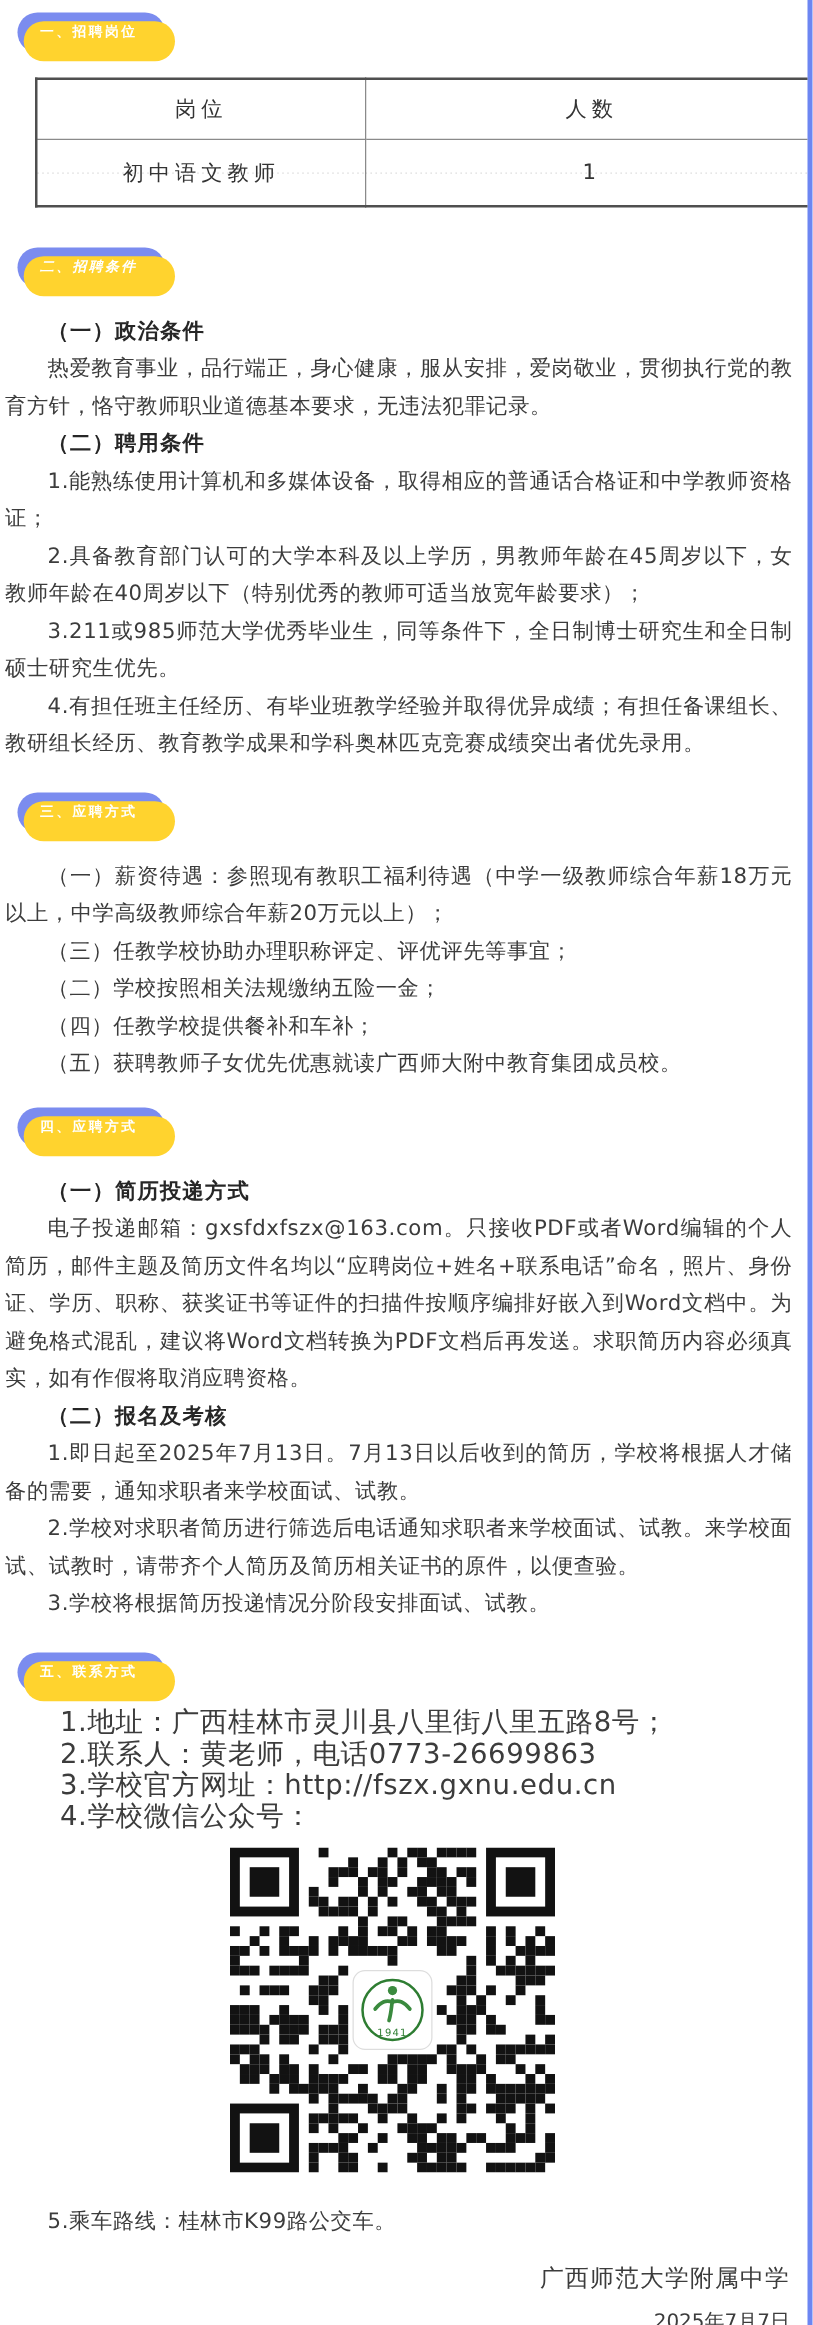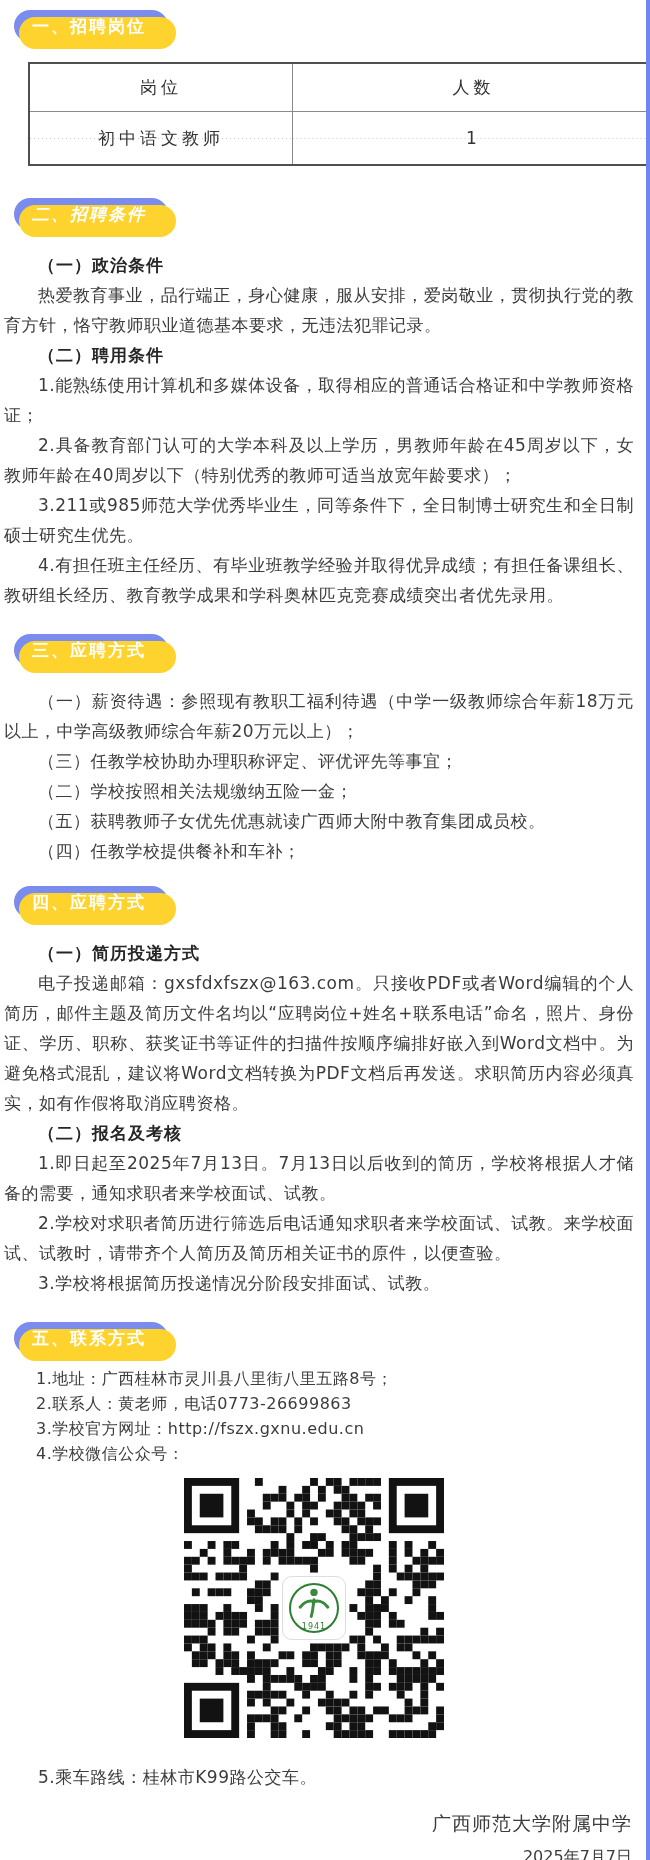--- a/index.html
+++ b/index.html
@@ -14,21 +14,21 @@
   }
   .page{padding:10px 12px 0 4px;}
 
   
   .badge{
     position:relative;
     display:inline-block;
     background:#7b8cef;
     color:#ffffff;
     font-weight:bold;
-    font-size:17px;
+    font-size:11px;
     line-height:18px;
     letter-spacing:2px;
     padding:7px 22px 7px 18px;
     border-radius:18px;
     margin:30px 0 20px 10px;
     z-index:1;
   }
   .badge::after{
     content:"";
     position:absolute;
@@ -83,21 +83,21 @@
   .para{
     margin:0;
     font-size:17px;
     line-height:30px;
     text-align:justify;
     text-indent:2em;
     letter-spacing:0.5px;
   }
   .contact-line{
     margin:0;
-    font-size:16px;
+    font-size:22px;
     line-height:25px;
     text-indent:2em;
     letter-spacing:0.5px;
   }
   .bus-line{margin-top:24px;font-size:17px;line-height:30px;}
 
   
   .qr-wrap{
     position:relative;
     width:260px;height:260px;
@@ -164,22 +164,22 @@
   <p class="para">1.能熟练使用计算机和多媒体设备，取得相应的普通话合格证和中学教师资格证；</p>
   <p class="para">2.具备教育部门认可的大学本科及以上学历，男教师年龄在45周岁以下，女教师年龄在40周岁以下（特别优秀的教师可适当放宽年龄要求）；</p>
   <p class="para">3.211或985师范大学优秀毕业生，同等条件下，全日制博士研究生和全日制硕士研究生优先。</p>
   <p class="para">4.有担任班主任经历、有毕业班教学经验并取得优异成绩；有担任备课组长、教研组长经历、教育教学成果和学科奥林匹克竞赛成绩突出者优先录用。</p>
 
   
   <div class="badge mt-md">三、应聘方式</div>
   <p class="para">（一）薪资待遇：参照现有教职工福利待遇（中学一级教师综合年薪18万元以上，中学高级教师综合年薪20万元以上）；</p>
   <p class="para">（三）任教学校协助办理职称评定、评优评先等事宜；</p>
   <p class="para">（二）学校按照相关法规缴纳五险一金；</p>
+  <p class="para">（四）任教学校提供餐补和车补；</p>
   <p class="para">（五）获聘教师子女优先优惠就读广西师大附中教育集团成员校。</p>
-  <p class="para">（四）任教学校提供餐补和车补；</p>
 
   
   <div class="badge mt-sm">四、应聘方式</div>
   <p class="sub-heading">（一）简历投递方式</p>
   <p class="para">电子投递邮箱：gxsfdxfszx@163.com。只接收PDF或者Word编辑的个人简历，邮件主题及简历文件名均以“应聘岗位+姓名+联系电话”命名，照片、身份证、学历、职称、获奖证书等证件的扫描件按顺序编排好嵌入到Word文档中。为避免格式混乱，建议将Word文档转换为PDF文档后再发送。求职简历内容必须真实，如有作假将取消应聘资格。</p>
   <p class="sub-heading">（二）报名及考核</p>
   <p class="para">1.即日起至2025年7月13日。7月13日以后收到的简历，学校将根据人才储备的需要，通知求职者来学校面试、试教。</p>
   <p class="para">2.学校对求职者简历进行筛选后电话通知求职者来学校面试、试教。来学校面试、试教时，请带齐个人简历及简历相关证书的原件，以便查验。</p>
   <p class="para">3.学校将根据简历投递情况分阶段安排面试、试教。</p>
 

